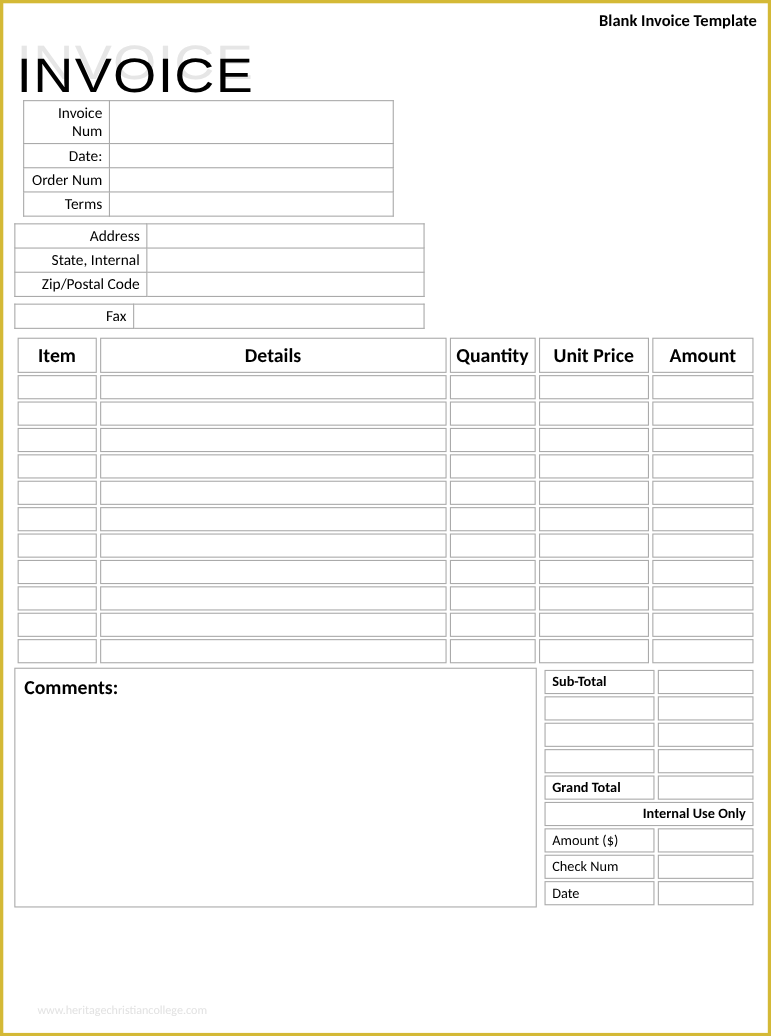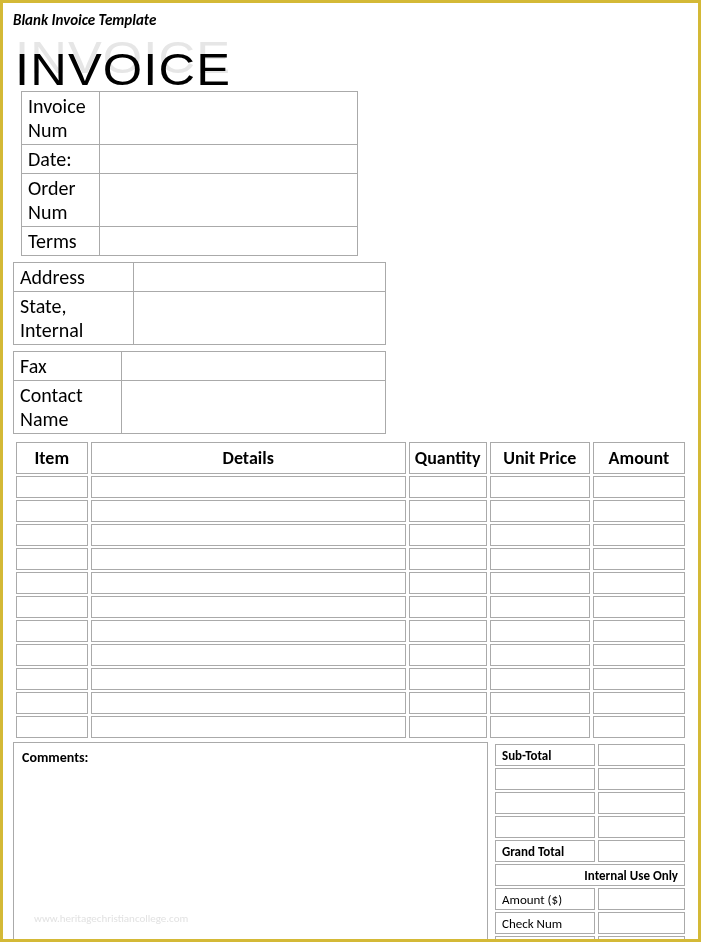--- a/index.html
+++ b/index.html
@@ -6,22 +6,22 @@
     body {
       font-family: Calibri, Arial, sans-serif;
       background: #fff;
       width: 701px;
       height: 942px;
       border: 3px solid #d4b936;
       padding: 8px 10px 12px 10px;
       position: relative;
     }
     .header-label {
+      text-align: right;
       font-weight: bold;
-      font-style: italic;
       font-size: 15px;
       margin-bottom: 4px;
     }
     .title-wrap { position: relative; height: 50px; margin-top: 2px; margin-bottom: 8px; }
     .title-shadow {
       position: absolute;
       top: 0; left: 2px;
       font-family: Impact, 'Arial Black', sans-serif;
       font-size: 44px;
       letter-spacing: 1px;
@@ -38,26 +38,26 @@
       color: #000;
       transform: scaleX(1.15);
       transform-origin: left;
     }
     .info-block {
       border-collapse: collapse;
       margin-bottom: 6px;
     }
     .info-block td, .info-block th {
       border: 1px solid #aaa;
-      font-size: 20px;
+      font-size: 14px;
       padding: 2px 6px;
       vertical-align: middle;
       height: 22px;
       font-weight: normal;
-      text-align: left;
+      text-align: right;
     }
     .ib1 { margin-left: 8px; }
     .ib1 .lbl { width: 78px; }
     .ib1 .val { width: 258px; }
     .ib2 .lbl { width: 120px; }
     .ib2 .val { width: 252px; }
     .ib3 .lbl { width: 108px; }
     .ib3 .val { width: 264px; }
 
     .line-items {
@@ -84,21 +84,21 @@
     .col-qty { width: 76px; }
     .col-price { width: 98px; }
     .col-amount { width: 90px; }
 
     .bottom-row { display: flex; gap: 4px; margin-top: 2px; }
     .comments-box {
       flex: 1;
       border: 1px solid #aaa;
       padding: 6px 8px;
       font-weight: bold;
-      font-size: 14px;
+      font-size: 18px;
     }
     .totals-col { width: 196px; }
     .totals-tbl {
       border-collapse: separate;
       border-spacing: 3px 2px;
       width: 100%;
       table-layout: fixed;
     }
     .totals-tbl td, .totals-tbl th {
       border: 1px solid #aaa;
@@ -158,31 +158,31 @@
 <table class="info-block ib2">
   <tbody>
   <tr>
         <td class="lbl">Address</td>
         <td class="val"></td>
       </tr>
   <tr>
         <td class="lbl">State, Internal</td>
         <td class="val"></td>
       </tr>
+  <tr>
+        <td class="lbl">Zip/Postal Code</td>
+        <td class="val"></td>
+      </tr>
 </tbody>
   </table>
 
 <table class="info-block ib3">
   <tbody>
   <tr>
         <td class="lbl">Fax</td>
-        <td class="val"></td>
-      </tr>
-  <tr>
-        <td class="lbl">Contact Name</td>
         <td class="val"></td>
       </tr>
 </tbody>
   </table>
 
 <table class="line-items">
   <colgroup>
     <col class="col-item">
       <col class="col-details">
       <col class="col-qty">

